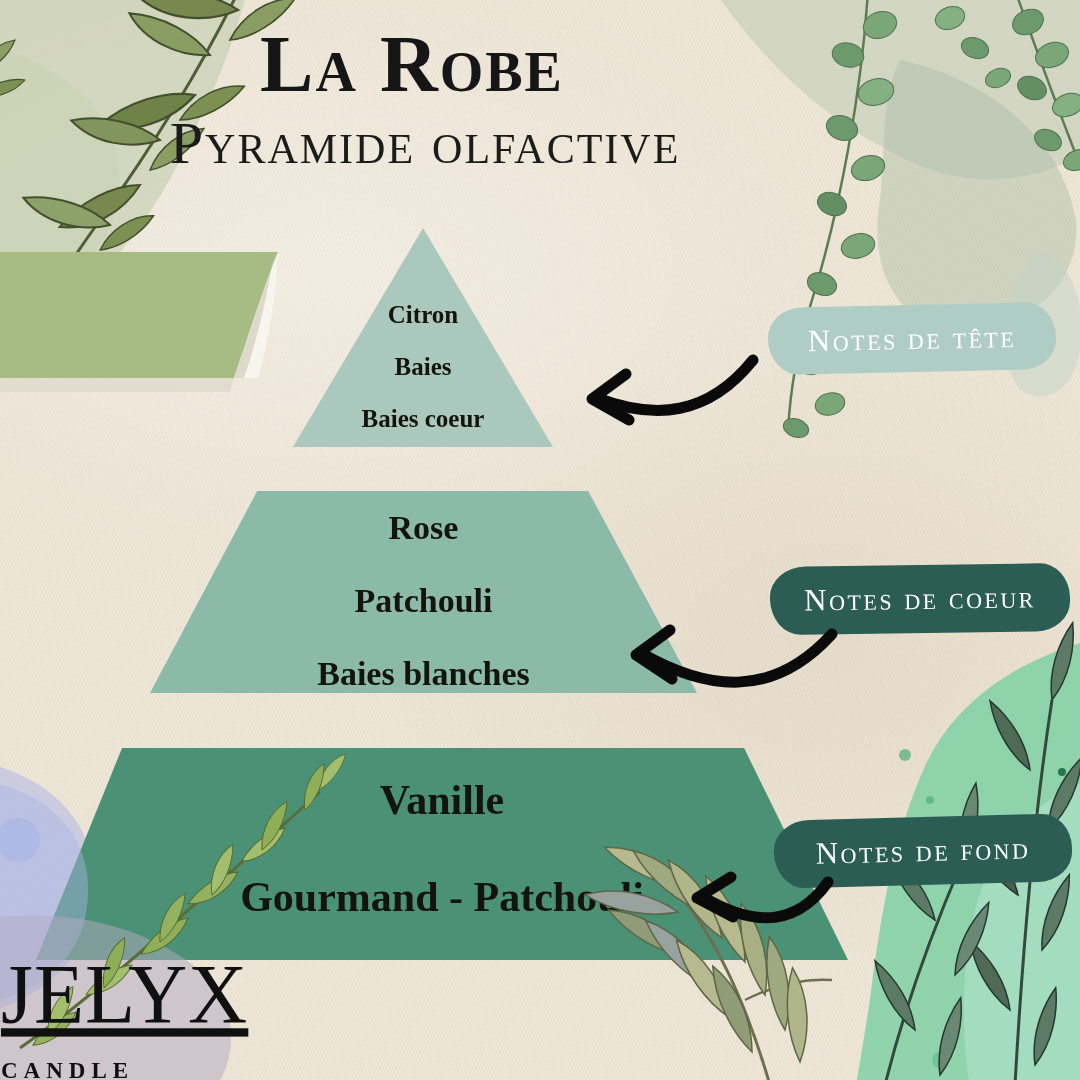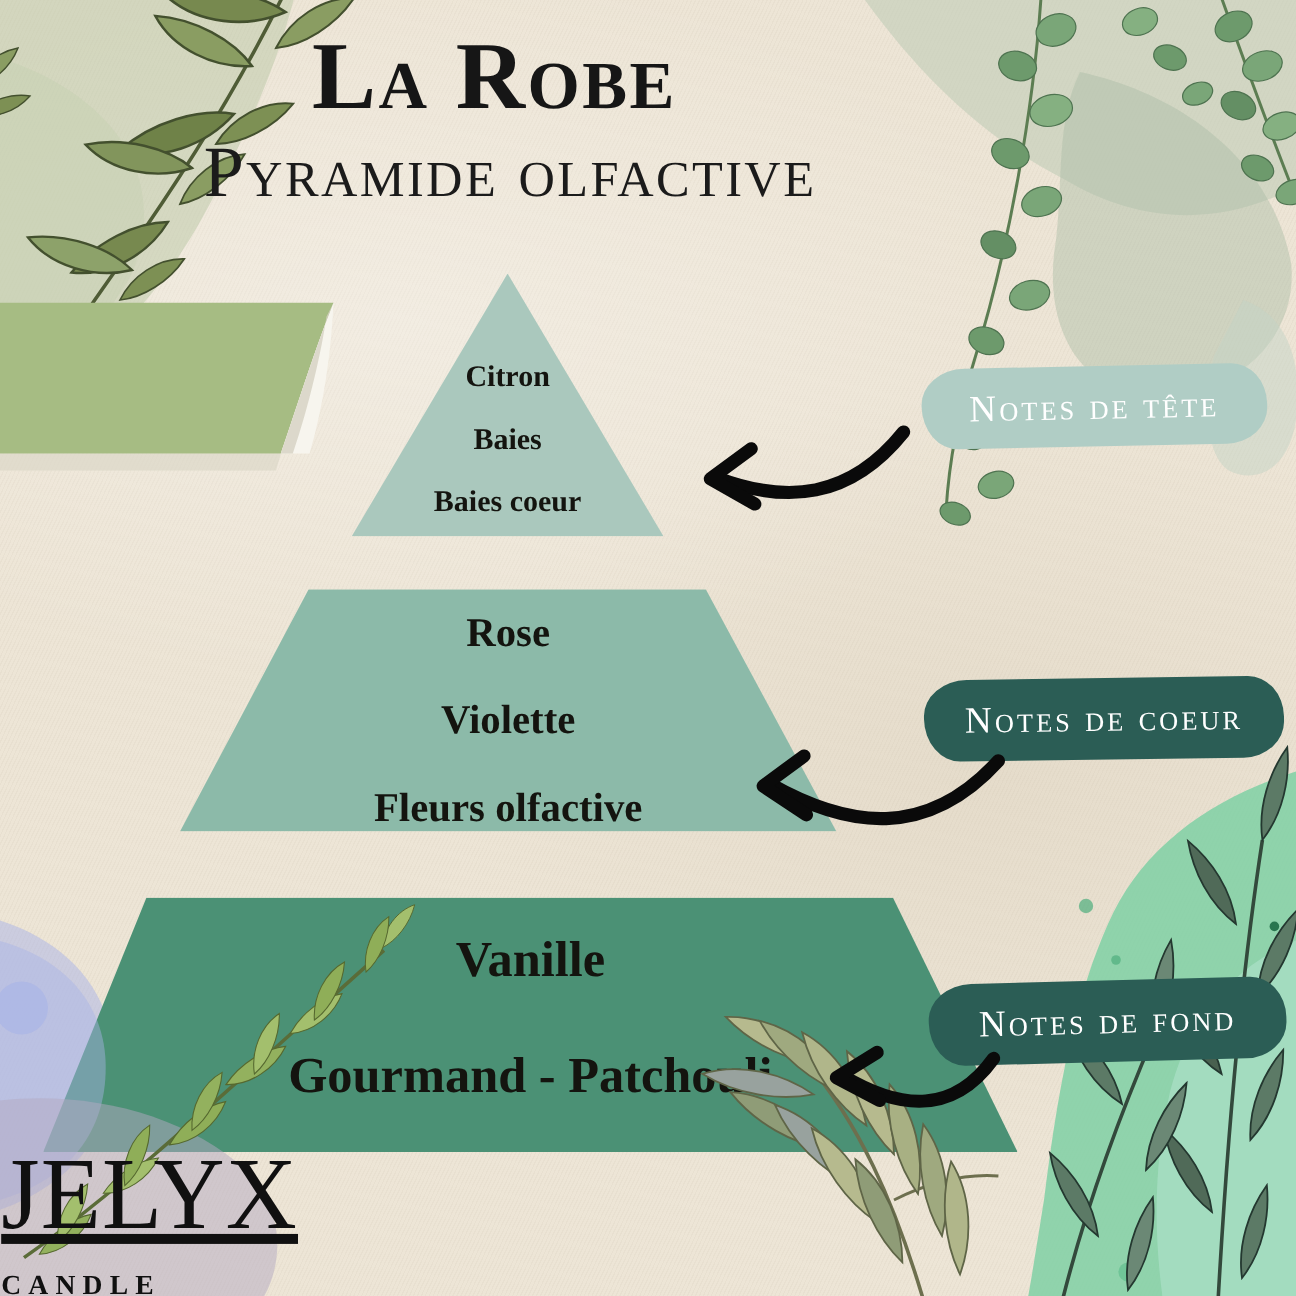--- a/index.html
+++ b/index.html
@@ -148,22 +148,22 @@
   </div>
 
   <div class="tier tier-top" style="background-color: rgb(170, 200, 189);">
     <span>Citron</span>
     <span>Baies</span>
     <span>Baies coeur</span>
   </div>
 
   <div class="tier tier-heart" style="background-color: rgb(140, 186, 169);">
     <span>Rose</span>
-    <span>Violette</span>
-    <span>Fleurs olfactive</span>
+    <span>Patchouli</span>
+    <span>Baies blanches</span>
   </div>
 
   <div class="tier tier-base" style="background-color: rgb(75, 145, 117);">
     <span>Vanille</span>
     <span>Gourmand - Patchouli</span>
   </div>
 
   <svg class="decor" width="1080" height="1080" viewBox="0 0 1080 1080">
 
     <g>

